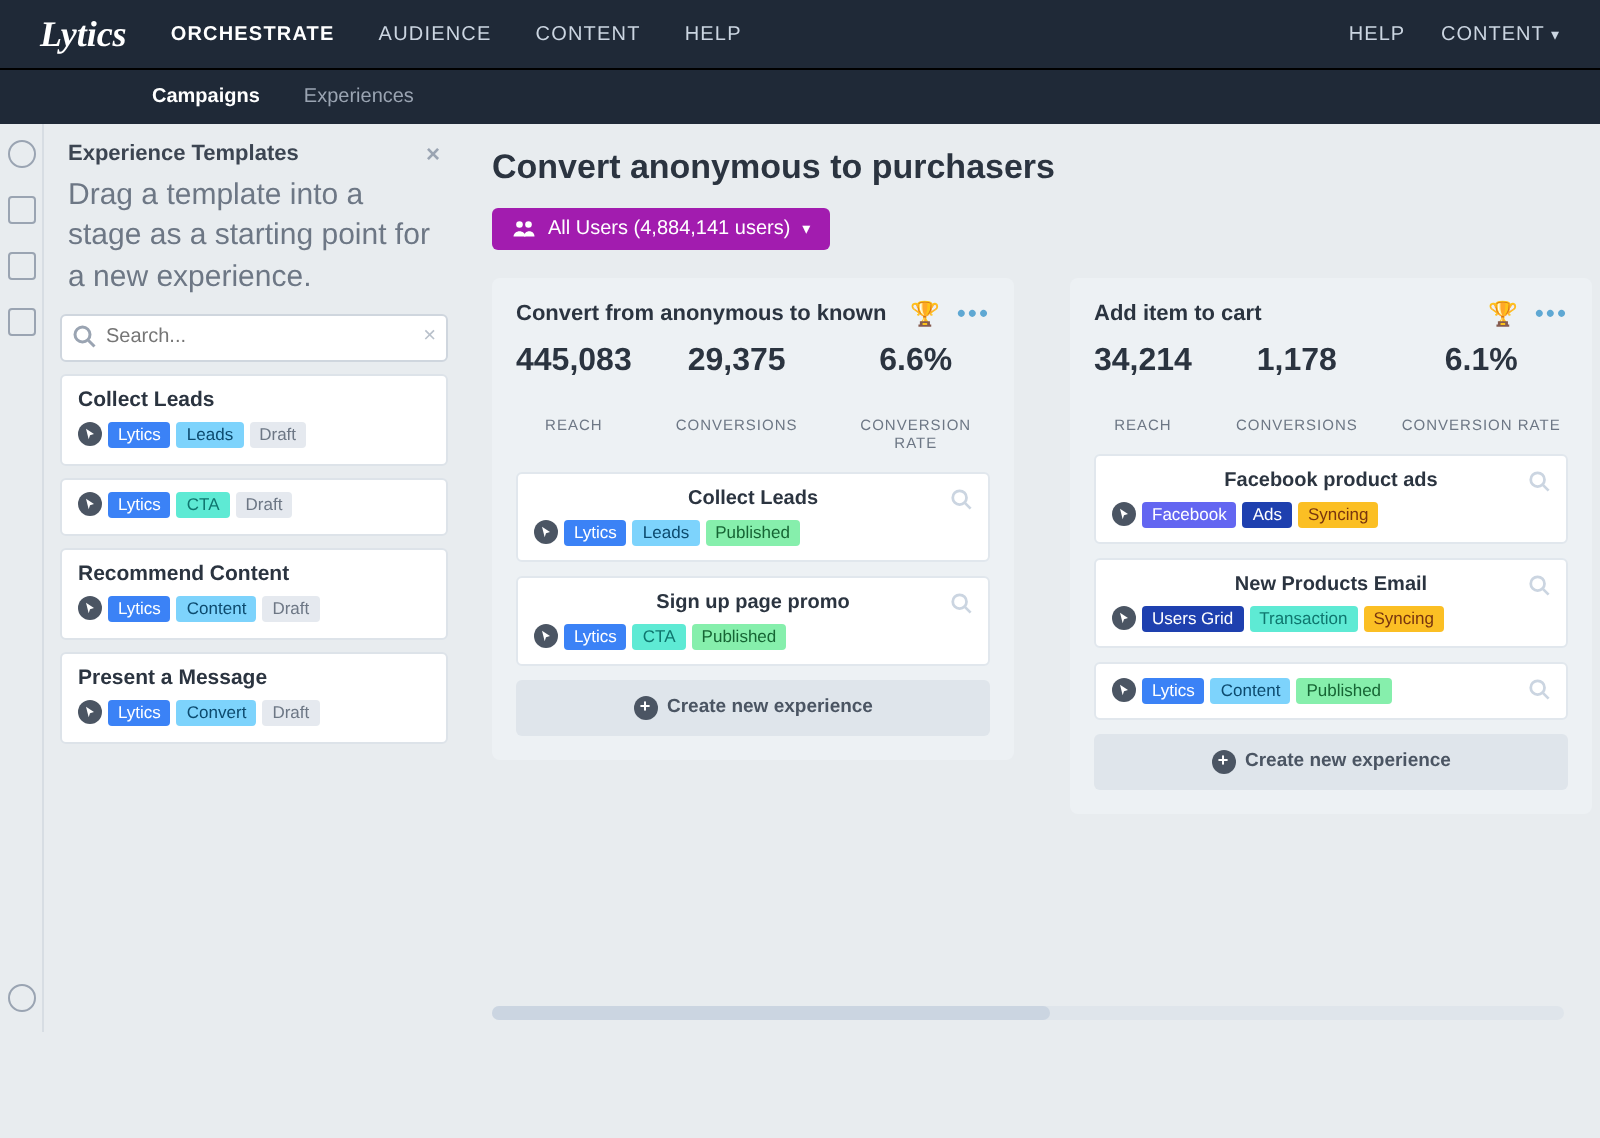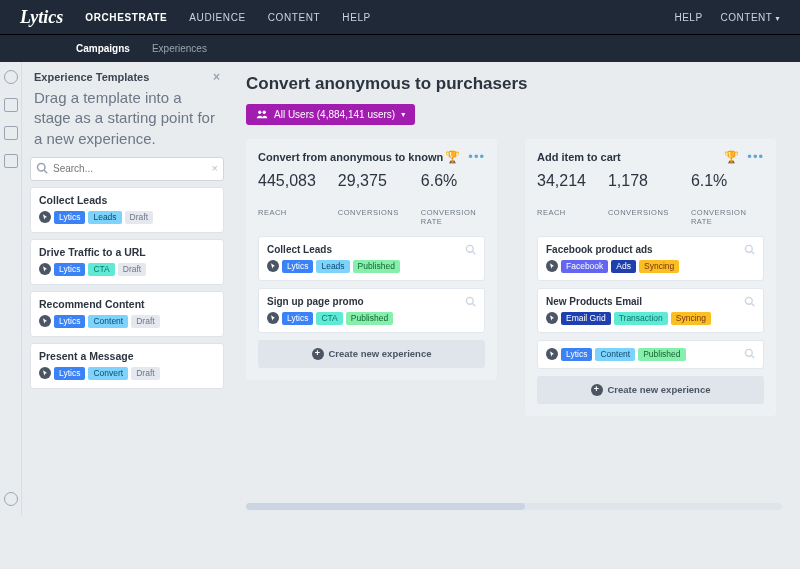--- a/index.html
+++ b/index.html
@@ -33,35 +33,35 @@
 .dot svg{width:8px;height:8px;}
 .tag{font-size:8.5px;padding:1px 5px;border-radius:2px;color:#fff;line-height:1.3;}
 .tag.blue{background:#3b82f6;}
 .tag.lblue{background:#7dd3fc;color:#0c4a6e;}
 .tag.teal{background:#5eead4;color:#0f766e;}
 .tag.draft{background:#e5e9ef;color:#6d7785;}
 .tag.green{background:#86efac;color:#166534;}
 .tag.purple{background:#6366f1;}
 .tag.dblue{background:#1e40af;}
 .tag.orange{background:#fbbf24;color:#78350f;}
-.main{flex:1;padding:12px 24px 0 14px;overflow:hidden;position:relative;}
+.main{flex:1;padding:12px 4px 0 14px;overflow:hidden;position:relative;}
 .main h1{font-size:17px;font-weight:600;color:#2b3440;margin-bottom:10px;}
 .audience-chip{display:inline-flex;align-items:center;gap:6px;background:#a21caf;color:#fff;font-size:10px;padding:5px 10px;border-radius:3px;font-weight:500;}
 .audience-chip .ppl{width:12px;height:10px;display:inline-block;}
 .chev{font-size:8px;}
-.columns{display:flex;gap:28px;margin-top:14px;}
+.columns{display:flex;gap:28px;margin-top:14px;text-align:center;}
 .col{flex:1;min-width:0;}
 .statcard{background:#edf1f4;border-radius:4px;padding:10px 12px 12px;}
 .stathead{display:flex;align-items:center;justify-content:space-between;margin-bottom:8px;}
 .stathead .t{font-size:11px;font-weight:700;color:#2b3440;}
 .stathead .acts{display:flex;align-items:center;gap:8px;}
 .trophy{color:#5fa8d3;font-size:12px;}
 .dots{color:#5fa8d3;font-size:13px;letter-spacing:1px;}
 .statsrow{display:flex;gap:22px;margin-bottom:10px;}
-.stat .num{font-size:16px;font-weight:400;color:#2b3440;line-height:1.1;}
+.stat .num{font-size:16px;font-weight:700;color:#2b3440;line-height:1.1;}
 .stat .lbl{font-size:7.5px;letter-spacing:0.5px;color:#6d7785;margin-top:18px;}
 .expcard{background:#fff;border:1px solid #e1e7ed;border-radius:3px;padding:7px 8px;margin-bottom:7px;position:relative;}
 .expcard .et{font-size:10px;font-weight:600;color:#2b3440;margin-bottom:5px;}
 .expcard .mag{position:absolute;right:8px;top:7px;color:#cbd5e1;font-size:11px;}
 .commentico{font-size:10px;color:#cbd5e1;margin-left:3px;}
 .createbtn{display:flex;align-items:center;justify-content:center;gap:5px;background:#dfe5eb;color:#4b5563;font-size:9.5px;font-weight:600;padding:8px;border-radius:3px;margin-top:4px;cursor:pointer;}
 .createbtn .plus{width:12px;height:12px;border-radius:50%;background:#4b5563;color:#fff;display:inline-flex;align-items:center;justify-content:center;font-size:9px;line-height:1;}
 .scrolltrack{position:absolute;left:14px;right:18px;bottom:6px;height:7px;background:#dfe5eb;border-radius:4px;}
 .scrollthumb{height:100%;width:52%;background:#cbd5e1;border-radius:4px;}
 </style>
@@ -118,21 +118,20 @@
               <svg viewBox="0 0 12 12" fill="#fff">
                 <path d="M3 2l6 4-3 1-1 3z"></path>
               </svg>
             </span>
             <span class="tag blue">Lytics</span>
             <span class="tag lblue">Leads</span>
             <span class="tag draft">Draft</span>
           </div>
         </div>
         <div class="tplcard">
-          <div class="title">Drive Traffic to a URL</div>
           <div class="tagrow">
             <span class="dot">
               <svg viewBox="0 0 12 12" fill="#fff">
                 <path d="M3 2l6 4-3 1-1 3z"></path>
               </svg>
             </span>
             <span class="tag blue">Lytics</span>
             <span class="tag teal">CTA</span>
             <span class="tag draft">Draft</span>
           </div>
@@ -287,21 +286,21 @@
                   <circle cx="7" cy="7" r="5"></circle>
                   <line x1="11" y1="11" x2="15" y2="15"></line>
                 </svg></span>
               <div class="et">New Products Email</div>
               <div class="tagrow">
                 <span class="dot">
                   <svg viewBox="0 0 12 12" fill="#fff">
                     <path d="M3 2l6 4-3 1-1 3z"></path>
                   </svg>
                 </span>
-                <span class="tag dblue">Email Grid</span>
+                <span class="tag dblue">Users Grid</span>
                 <span class="tag teal">Transaction</span>
                 <span class="tag orange">Syncing</span>
               </div>
             </div>
             <div class="expcard">
               <span class="mag"><svg width="11" height="11" viewBox="0 0 16 16" fill="none" stroke="#cbd5e1" stroke-width="2">
                   <circle cx="7" cy="7" r="5"></circle>
                   <line x1="11" y1="11" x2="15" y2="15"></line>
                 </svg></span>
               <div class="tagrow">

